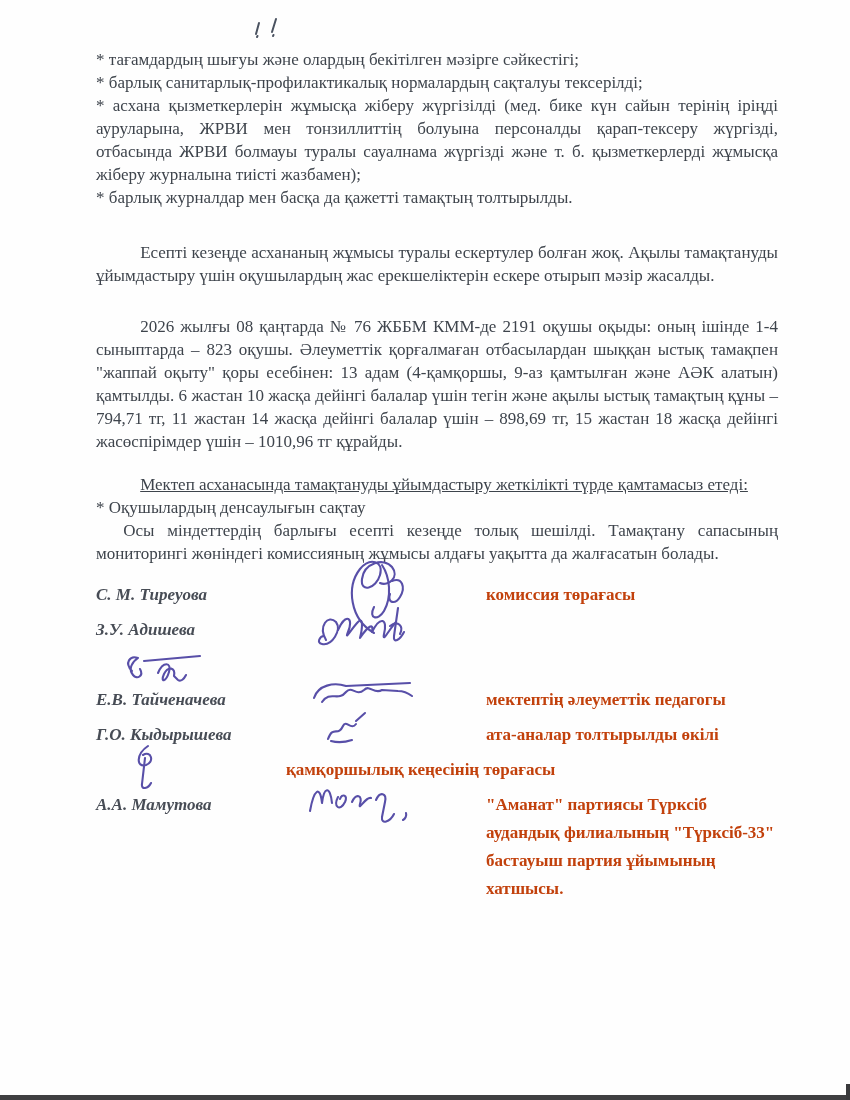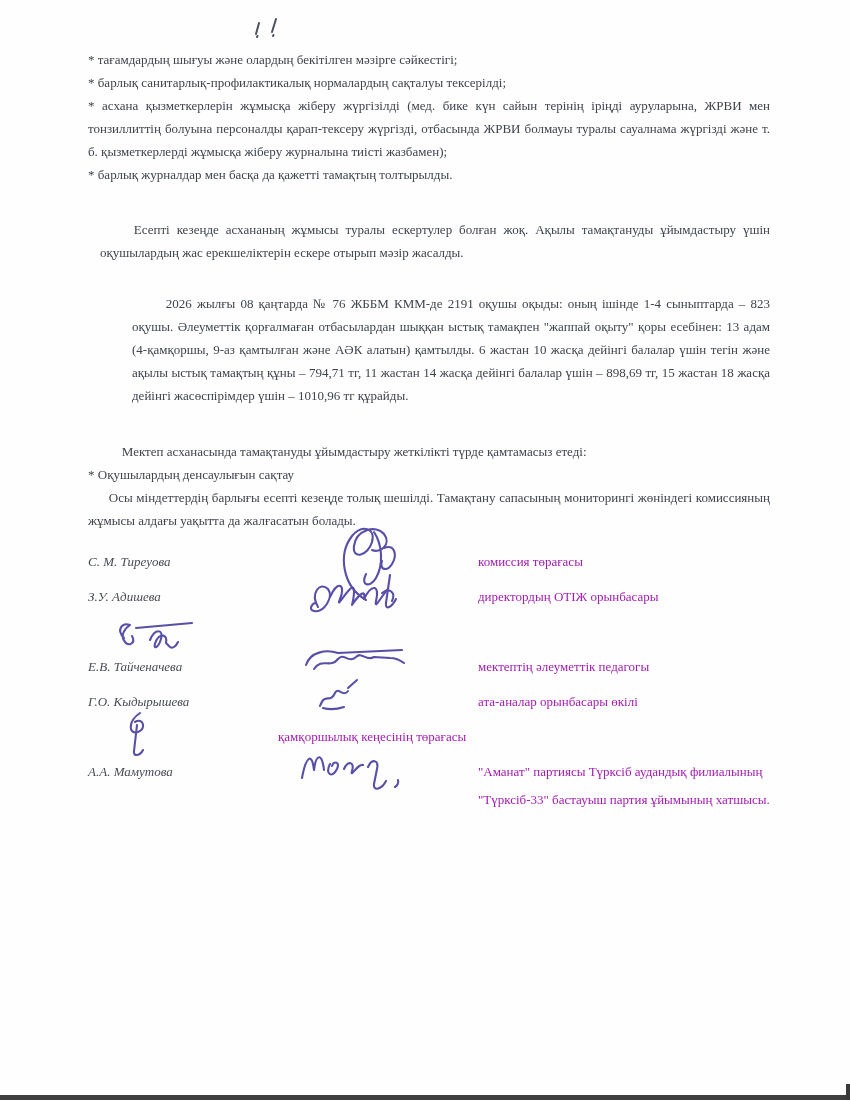--- a/index.html
+++ b/index.html
@@ -10,51 +10,52 @@
     position: relative;
     overflow: hidden;
   }
   .page {
     position: absolute;
     inset: 0;
     background: #fefefe;
   }
   .content {
     position: absolute;
-    left: 88px;
+    left: 96px;
     top: 48px;
     width: 682px;
     color: #3e444c;
-    font-size: 13px;
+    font-size: 17px;
     line-height: 23px;
     text-align: justify;
   }
   .content p { margin: 0; }
-  p.gap-lg { margin-top: 32px; margin-left: 12px; }
-  p.gap-md { margin-top: 28px; margin-left: 44px; }
-  p.gap-sm { margin-top: 33px; }
+  p.gap-lg { margin-top: 32px; }
+  p.gap-md { margin-top: 28px; }
+  p.gap-sm { margin-top: 20px; text-decoration: underline; }
   .indent-lg { text-indent: 2.6em; }
   .indent-sm { text-indent: 1.6em; }
 
   
   .corner-mark {
     position: absolute;
     left: 248px;
     top: 14px;
   }
 
   
   .sig-block {
     margin-top: 12px;
     text-align: left;
   }
   .sig-row {
     display: flex;
     align-items: flex-start;
     height: 35px;
+    font-weight: bold;
   }
   .sig-row.tall { height: auto; min-height: 35px; }
   .sig-name {
     width: 200px;
     flex: 0 0 200px;
     font-style: italic;
     color: #474c55;
     padding-top: 6px;
   }
   .sig-ink-cell {
@@ -70,21 +71,21 @@
     fill: none;
     stroke: #584fa8;
     stroke-width: 2.1;
     stroke-linecap: round;
     stroke-linejoin: round;
   }
   .sig-role {
     flex: 1 1 auto;
     line-height: 28px;
     padding-top: 4px;
-    color: #a21caf;
+    color: #c2410c;
     text-align: left;
   }
 
   
   .scan-edge-bottom {
     position: absolute;
     left: 0; right: 0; bottom: 0;
     height: 5px;
     background: #3f3f41;
   }
@@ -137,21 +138,20 @@
       <div class="sig-row">
         <span class="sig-name">З.У. Адишева</span>
         <span class="sig-ink-cell">
           <svg width="105" height="62" viewBox="0 0 105 62" style="left:18px; top:-12px;">
             <path d="M12,40 C4,26 14,14 22,22 C28,30 18,46 8,44 C2,43 6,36 10,36"></path>
             <path d="M24,30 C32,12 40,18 34,32 C30,42 38,28 44,22 C50,16 48,30 46,38 C54,26 60,22 58,32 C66,16 74,18 70,34 C68,44 76,28 82,22"></path>
             <path d="M84,8 L80,36 C79,44 86,40 90,32"></path>
             <path d="M76,26 C84,20 90,26 86,34"></path>
           </svg>
         </span>
-        <span class="sig-role">директордың ОТІЖ орынбасары</span>
       </div>
 
       <div class="sig-row">
         <span class="sig-ink-cell">
           <svg width="90" height="38" viewBox="0 0 90 38" style="left:22px; top:2px;">
             <path d="M14,22 C6,14 12,6 20,9 C14,13 10,20 15,26 C19,31 26,27 22,20"></path>
             <path d="M26,12 L82,7"></path>
             <path d="M40,24 C45,12 54,13 51,23 C48,33 42,34 46,25 C50,17 58,18 56,27 L60,31 C63,33 66,30 68,26"></path>
           </svg>
         </span>
@@ -170,21 +170,21 @@
 
       <div class="sig-row">
         <span class="sig-name">Г.О. Кыдырышева</span>
         <span class="sig-ink-cell">
           <svg width="50" height="36" viewBox="0 0 50 36" style="left:24px; top:-6px;">
             <path d="M8,28 C13,14 18,26 23,15 C26,8 31,20 36,13"></path>
             <path d="M36,10 L45,2"></path>
             <path d="M11,30 C18,32 26,31 32,29"></path>
           </svg>
         </span>
-        <span class="sig-role">ата-аналар орынбасары өкілі</span>
+        <span class="sig-role">ата-аналар толтырылды өкілі</span>
       </div>
 
       <div class="sig-row">
         <span class="sig-ink-cell">
           <svg width="42" height="52" viewBox="0 0 42 52" style="left:28px; top:-12px;">
             <path d="M24,6 C12,14 12,28 22,25 C31,22 27,10 19,15"></path>
             <path d="M21,18 L18,44 C17,50 24,49 27,43"></path>
           </svg>
         </span>
         <span class="sig-role">қамқоршылық кеңесінің төрағасы</span>

